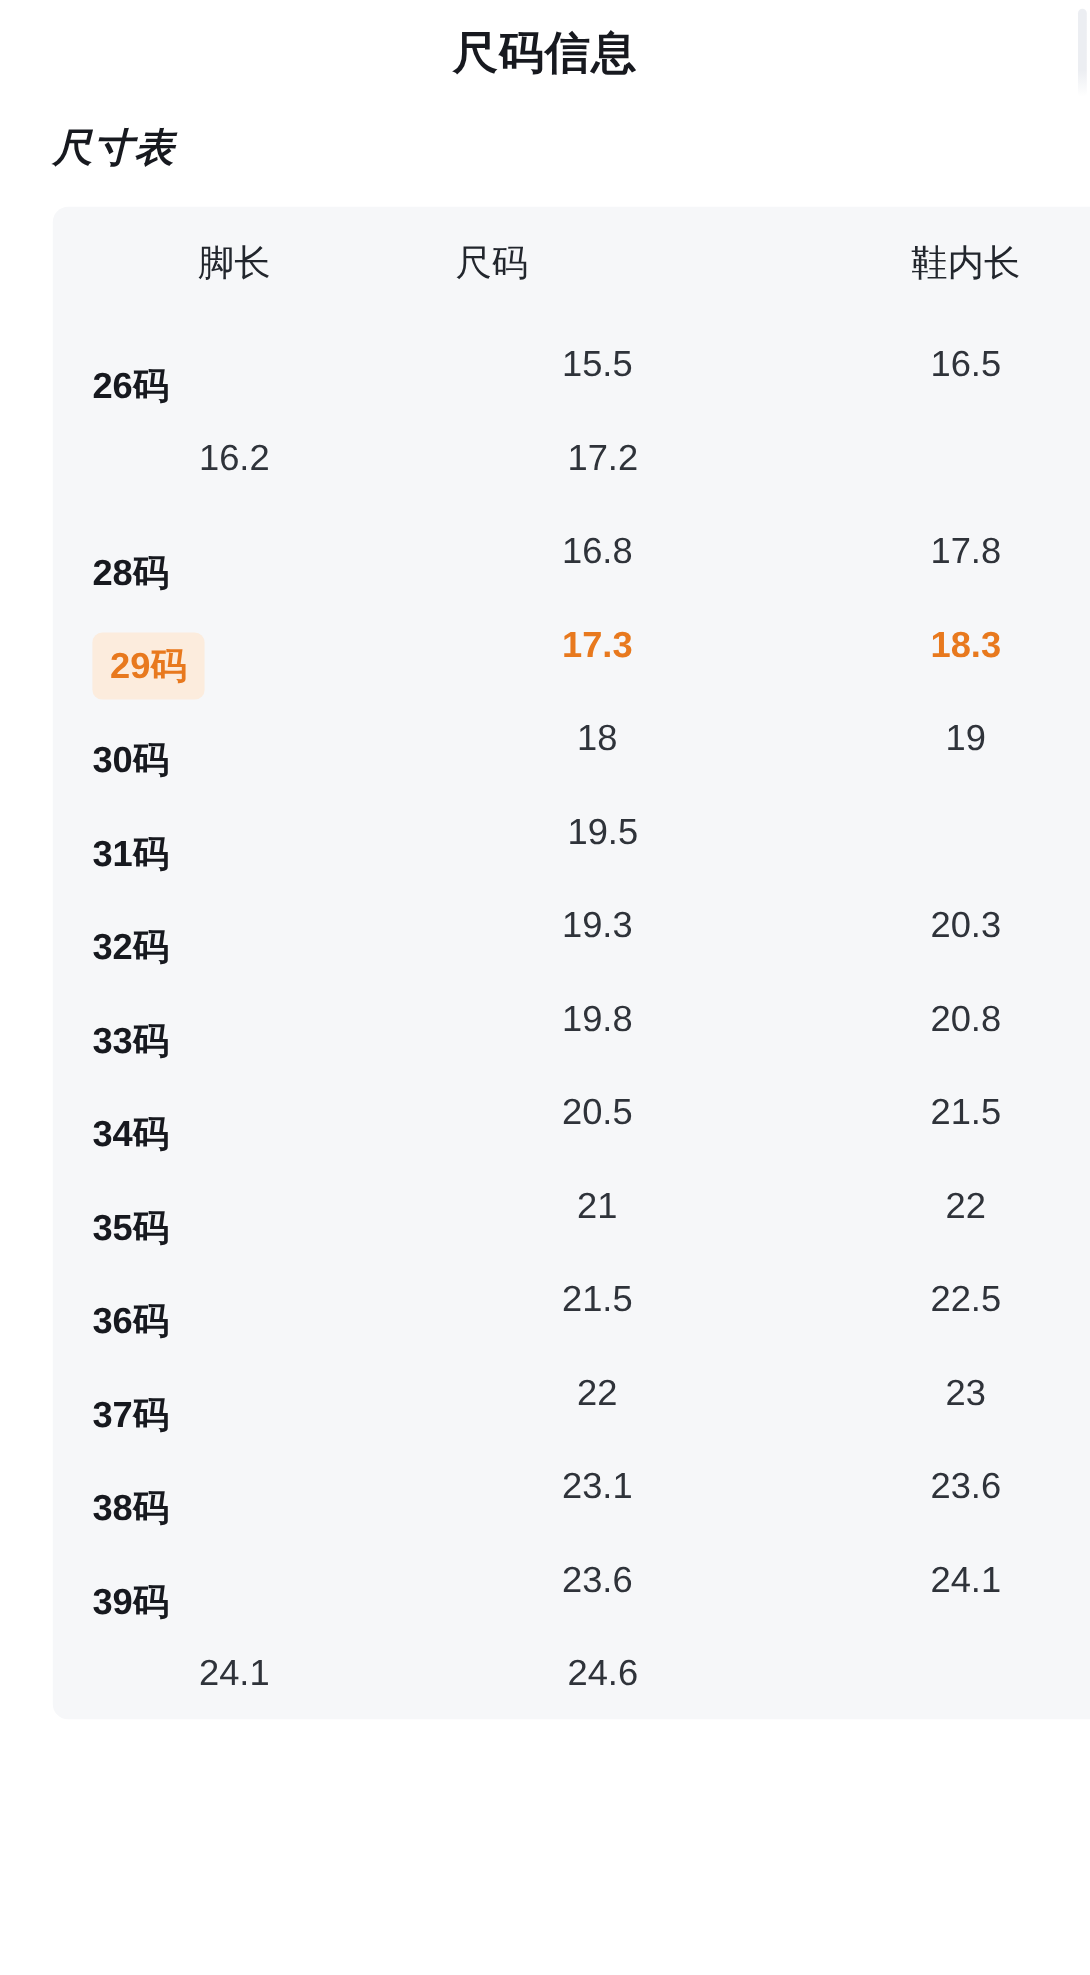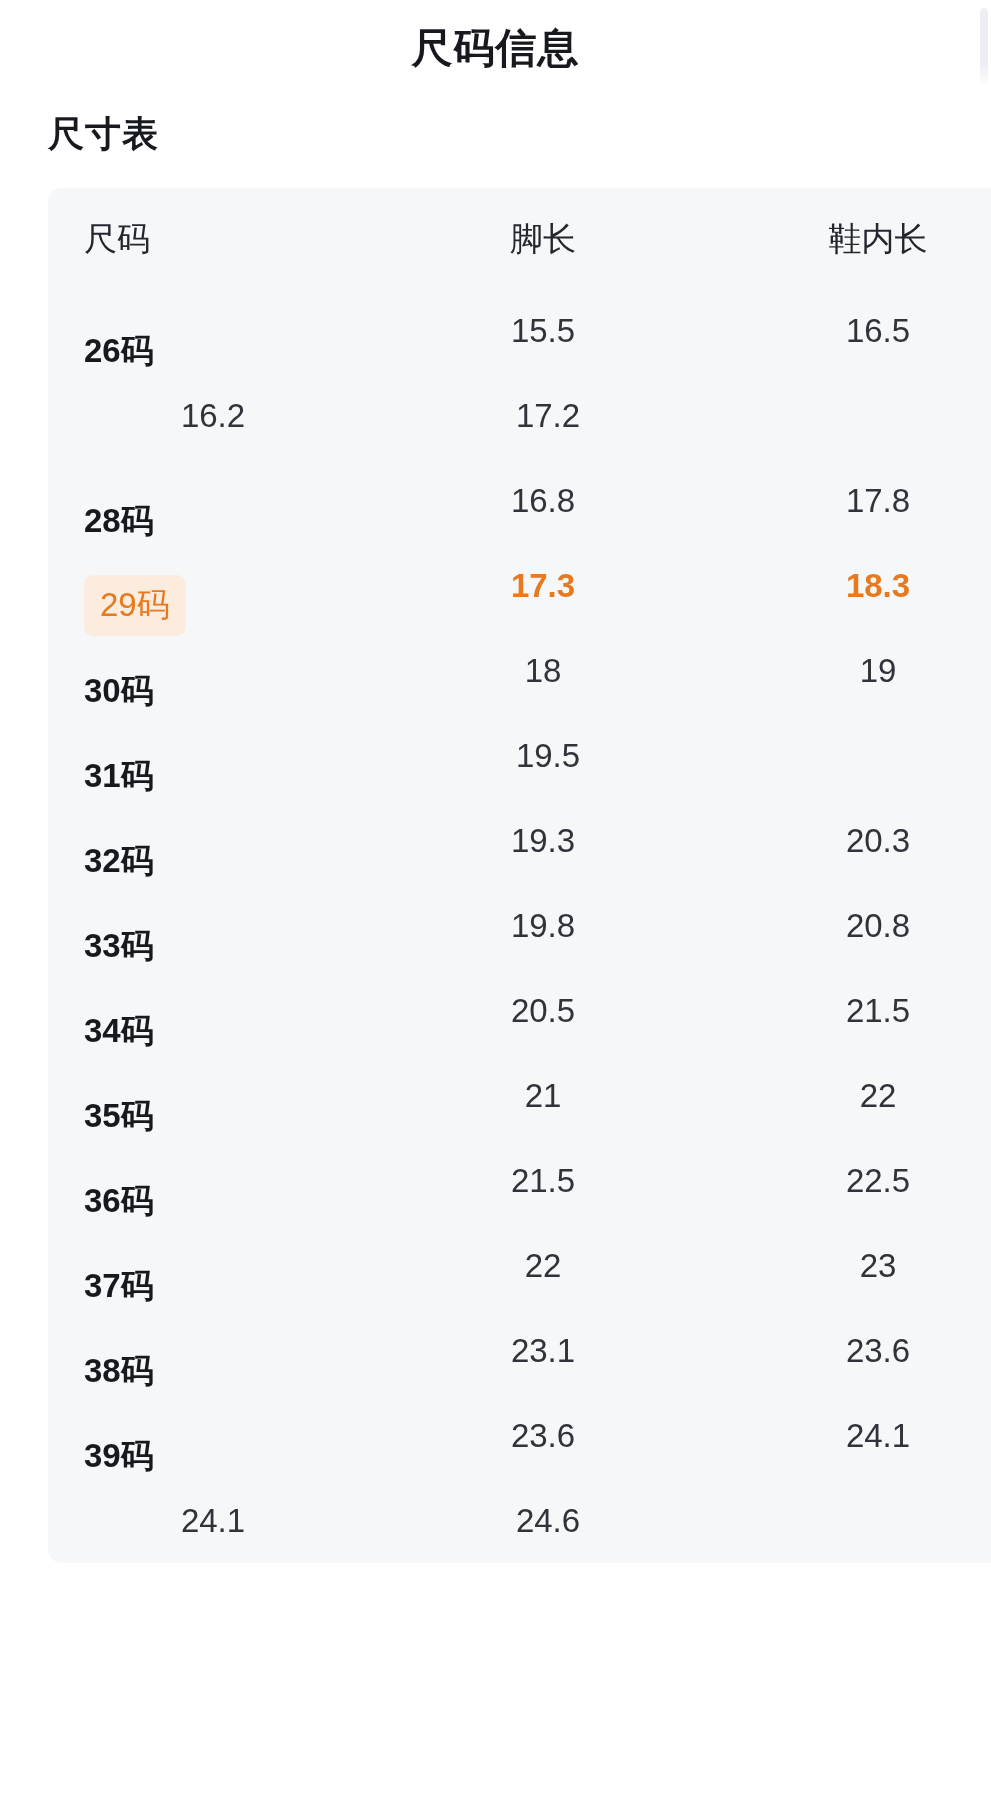--- a/index.html
+++ b/index.html
@@ -55,20 +55,21 @@
   
   .section-title {
     position: absolute;
     top: 112px;
     left: 48px;
     font-size: 36px;
     font-weight: 700;
     color: #17191f;
     letter-spacing: 1px;
     line-height: 1.2;
+    font-style: italic;
   }
 
   
   .table-card {
     position: absolute;
     top: 188px;
     left: 48px;
     width: 1000px;        
     background: #f6f7f9;
     border-radius: 14px;
@@ -121,21 +122,21 @@
   .body-row.is-selected .col-size {
     padding-left: 0;
     margin-left: 36px;
     width: 294px;
   }
 
   .size-badge {
     display: inline-block;
     background: #fcecdd;
     color: #e8791e;
-    font-weight: 400;
+    font-weight: 700;
     font-size: 33px;
     border-radius: 9px;
     padding: 13px 16px 15px 16px;
     line-height: 1;
   }
 
   .body-row.is-selected .col-foot,
   .body-row.is-selected .col-inner {
     color: #e8791e;
     font-weight: 700;
@@ -161,22 +162,22 @@
       <div class="page-title">尺码信息</div>
     </div>
 
     <div class="scroll-track"></div>
 
     <div class="section-title">尺寸表</div>
 
     <div class="table-card">
 
       <div class="table-row header-row">
+        <div class="cell col-foot">脚长</div>
         <div class="cell col-size">尺码</div>
-        <div class="cell col-foot">脚长</div>
         <div class="cell col-inner">鞋内长</div>
       </div>
 
       <div id="table-body">
           <div class="table-row body-row">
             <div class="cell col-size">26码</div>
             <div class="cell col-foot">15.5</div>
             <div class="cell col-inner">16.5</div>
           </div>
           <div class="table-row body-row">

